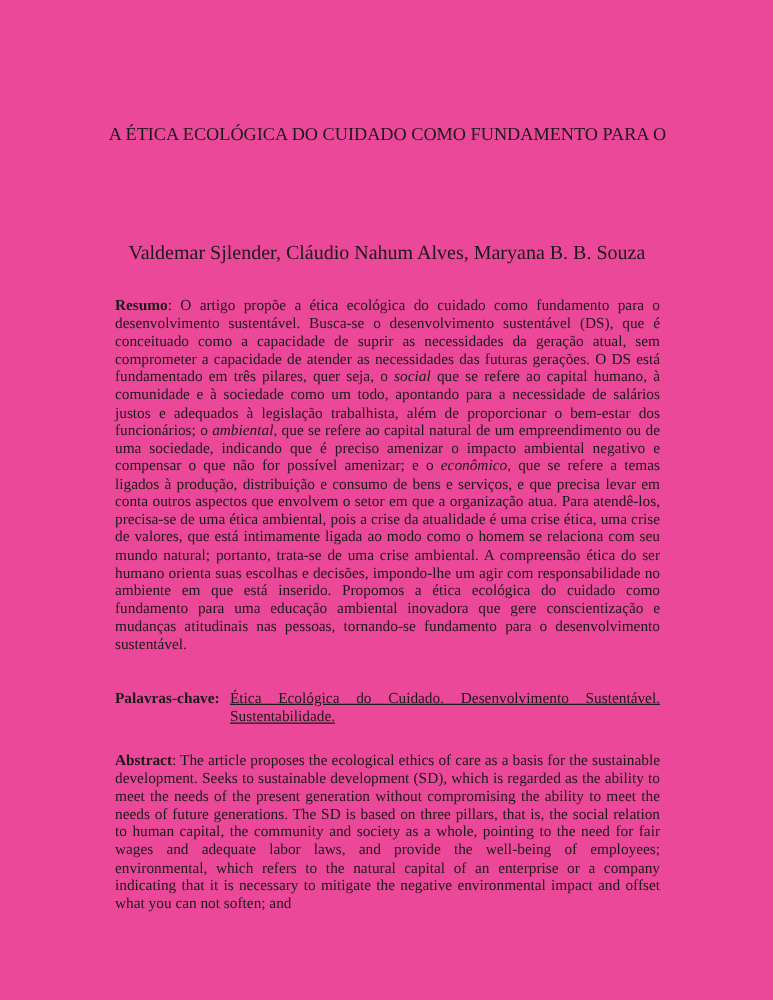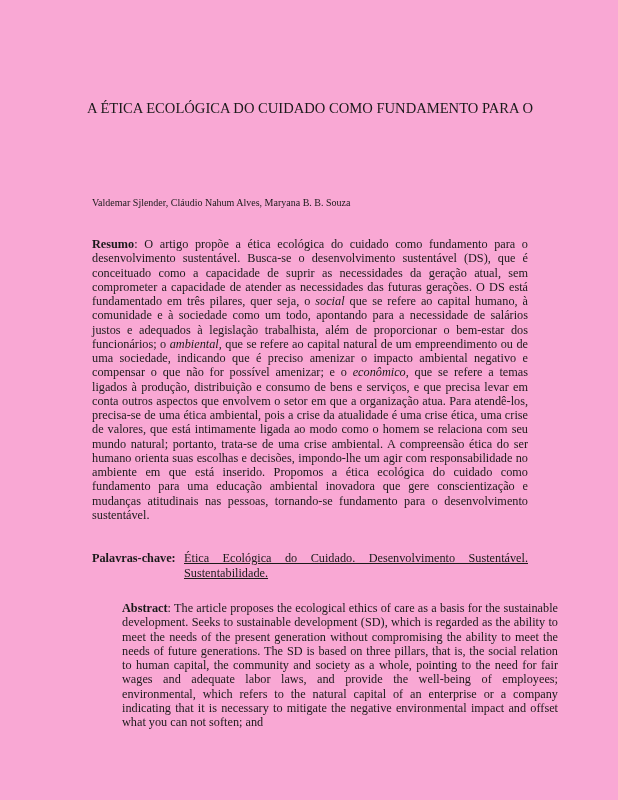--- a/index.html
+++ b/index.html
@@ -1,27 +1,27 @@
 <!DOCTYPE html>
 <html><head>
 <meta charset="utf-8">
 <style>
   html, body { margin: 0; padding: 0; background: #ffffff; }
   body { width: 618px; height: 800px; overflow: hidden; position: relative;
          font-family: "Liberation Serif", "DejaVu Serif", serif; color: #1a1a1a; }
-  .page { position: absolute; left: 0; top: 0; width: 618px; height: 800px; background: #f9a8d4; }
+  .page { position: absolute; left: 0; top: 0; width: 618px; height: 800px; background: #ec4899; }
   .title { position: absolute; left: 60px; top: 99px; width: 500px; text-align: center;
            font-size: 14.6px; line-height: 18px; }
-  .authors { position: absolute; left: 92px; top: 195px; width: 435px; text-align: left;
-             font-size: 10px; line-height: 15px; font-family: Liberation Serif, serif; }
+  .authors { position: absolute; left: 92px; top: 195px; width: 435px; text-align: center;
+             font-size: 16px; line-height: 15px; font-family: Liberation Serif, serif; }
   .block { position: absolute; left: 92px; width: 436px; text-align: justify;
            font-size: 12.25px; line-height: 14.25px; }
   .block p { margin: 0; font-family: Liberation Serif, serif; }
   .resumo { top: 237px; }
-  .abstract { top: 601px; margin-left: 30px; }
+  .abstract { top: 601px; }
   .kw { position: absolute; left: 92px; top: 551px; width: 436px; font-size: 12.25px; line-height: 14.5px; }
   .kw-label { font-weight: bold; position: absolute; left: 0; top: 0; }
   .kw-text { position: absolute; left: 92px; top: 0; width: 344px; text-align: justify; text-align-last: auto; text-decoration: underline; }
   b { font-weight: bold; }
 </style>
 </head>
 <body>
 
 <div class="page">
 

